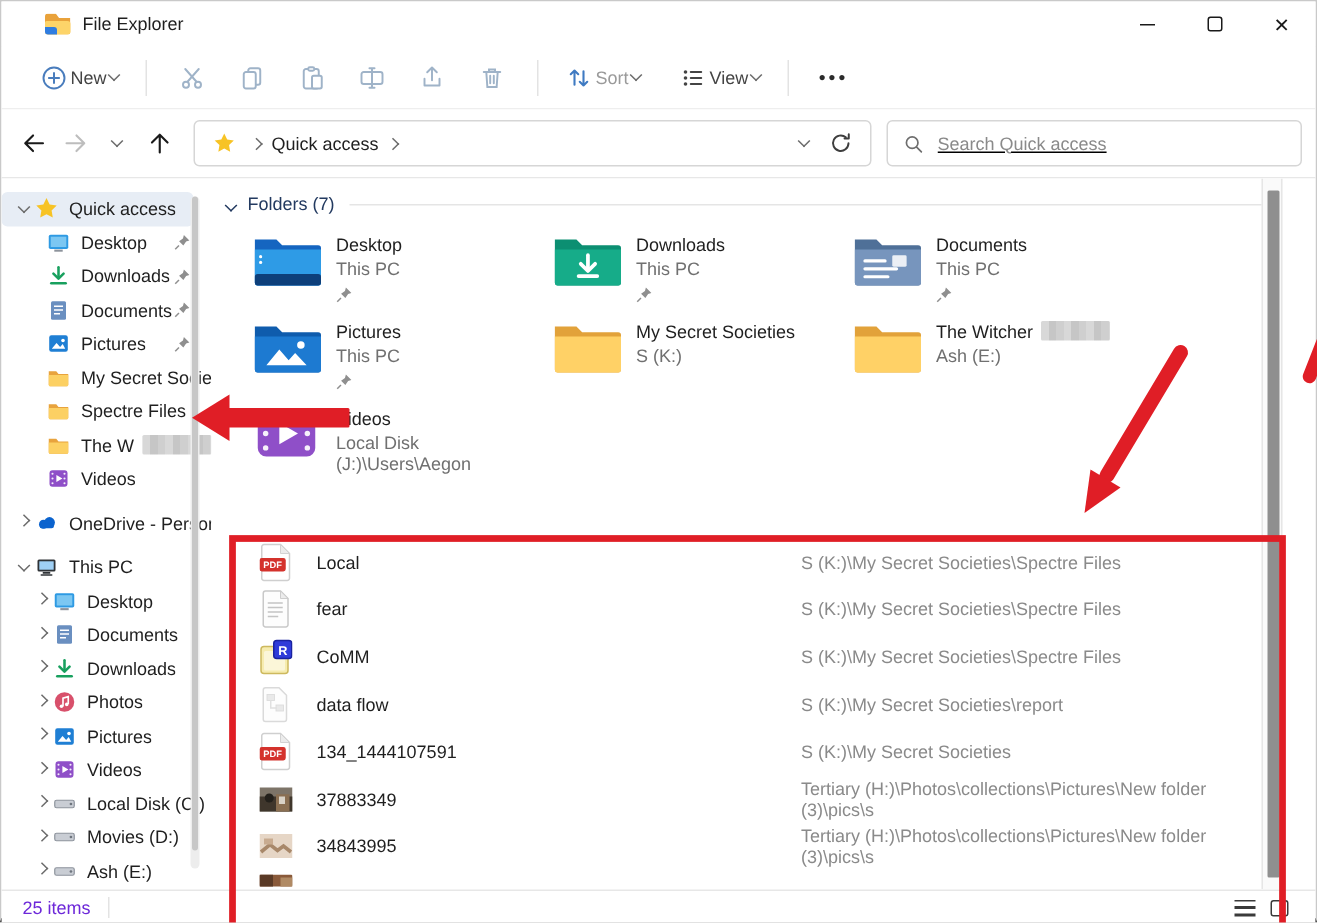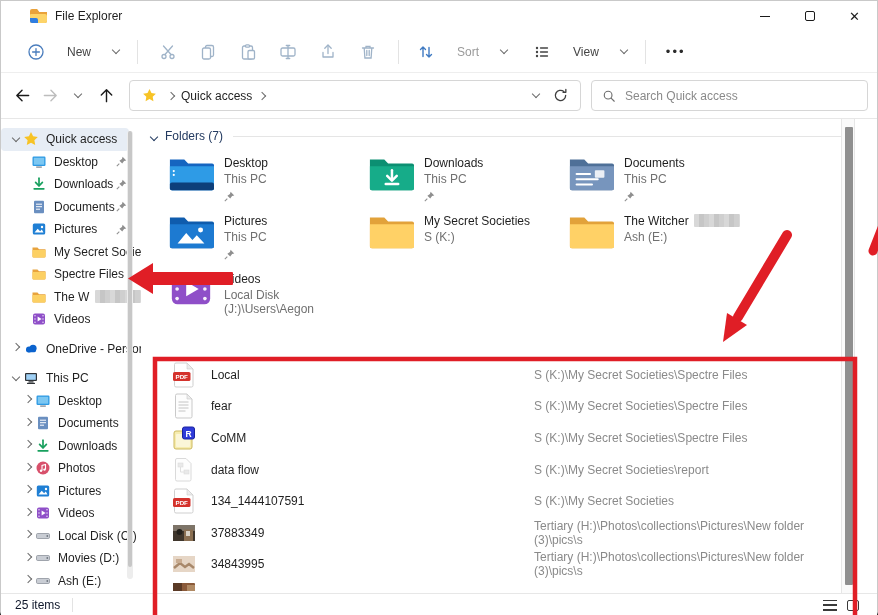--- a/index.html
+++ b/index.html
@@ -14,21 +14,21 @@
   .titlebar .app-icon .front { position:absolute; left:0; top:5px; width:100%; height:9px; background:#fdd469; border-radius:1px 2px 2px 2px; }
   .titlebar .app-icon .accent { position:absolute; left:0; bottom:0; width:8px; height:5px; background:#2f7de1; border-radius:0 2px 0 2px; }
   .win-controls { margin-left:auto; display:flex; height:30px; }
   .win-btn { width:45px; height:30px; display:flex; align-items:center; justify-content:center; }
   .glyph-min { width:10px; height:1px; background:#1a1a1a; display:block; }
   .glyph-max { width:10px; height:10px; border:1.2px solid #1a1a1a; border-radius:2px; display:block; }
   .glyph-close { font-size:13px; color:#1a1a1a; line-height:1; }
 
   
   .toolbar { position:absolute; left:0; top:30px; right:0; height:42px; display:flex; align-items:center; padding:0 18px; border-bottom:1px solid #eeeeee; background:#fff; }
-  .tb-btn { display:flex; align-items:center; gap:22px; padding:6px 8px; border-radius:4px; }
+  .tb-btn { display:flex; align-items:center; gap:2px; padding:6px 8px; border-radius:4px; }
   .tb-ico { width:18px; height:18px; display:inline-flex; }
   .tb-ico svg { width:100%; height:100%; }
   .tb-label { color:#444; }
   .tb-label.dim { color:#9a9a9a;text-align:right; }
   .tb-sep { width:1px; height:24px; background:#e3e3e3; margin:0 10px; }
   .chev { display:inline-block; width:6px; height:6px; border-right:1.3px solid #6b6b6b; border-bottom:1.3px solid #6b6b6b; transform:rotate(45deg); margin-top:-3px; }
   .chev.right { transform:rotate(-45deg); }
   .tb-iconbtn { padding:7px 11px; display:flex; align-items:center; }
   .tb-more { font-size:13px; letter-spacing:2px; color:#2b2b2b; padding:0 10px; }
 
@@ -38,21 +38,21 @@
   .nav-ico:first-child { margin-left:8px; }
   .nav-ico svg { width:17px; height:17px; }
   .addressbar { margin-left:10px; width:452px; height:31px; border:1px solid #d6d6d6; border-radius:4px; display:flex; align-items:center; padding:0 8px; }
   .addr-star { width:15px; height:15px; display:inline-flex; margin:0 4px 0 4px; }
   .addr-sep { margin:0 7px; }
   .addr-text { color:#1f1f1f; }
   .addr-right { margin-left:auto; display:flex; align-items:center; gap:14px; padding-right:4px; }
   .refresh-ico svg { width:15px; height:15px; display:block; }
   .searchbox { margin-left:10px; width:277px; height:31px; border:1px solid #d6d6d6; border-radius:4px; display:flex; align-items:center; padding:0 10px; }
   .searchbox svg { width:14px; height:14px; margin-right:9px; flex:none; }
-  .searchbox input { border:none; outline:none; width:100%; font:inherit; color:#ef4444; background:transparent; }
+  .searchbox input { border:none; outline:none; width:100%; font:inherit; color:#000000; background:transparent;text-decoration:underline; }
   .searchbox input::placeholder { color:#8a8a8a; }
 
   
   .bodyarea { position:absolute; left:0; top:118px; right:0; height:474px; background:#fff; overflow:hidden; }
 
   
   .sidebar { position:absolute; left:0; top:0; width:140px; height:100%; padding-top:9px; overflow:hidden; }
   .side-row { display:flex; align-items:center; height:22.5px; padding-left:8px; white-space:nowrap; overflow:hidden; }
   .side-row .s-chev { width:14px; flex:none; display:flex; align-items:center; justify-content:center; }
   .side-row .s-icon { width:16px; height:16px; flex:none; margin-right:7px; display:inline-flex; }
@@ -93,21 +93,21 @@
   .file-row { position:relative; height:31.6px; display:flex; align-items:center; }
   .f-icon { position:absolute; left:20px; width:22px; height:26px; display:inline-flex; align-items:center; }
   .f-icon svg { width:22px; height:26px; }
   .f-name { position:absolute; left:58px; color:#1f1f1f; }
   .f-path { position:absolute; left:381px; color:#8a8a8a; }
 
   .main-scroll { position:absolute; right:4px; top:0; width:14px; height:474px; background:#fafafa; border-left:1px solid #e6e6e6; border-right:1px solid #e6e6e6; }
   .main-scroll .thumb { position:absolute; left:3px; top:8px; width:8px; height:458px; background:#8f8f8f; border-radius:1px; }
 
   
-  .statusbar { position:absolute; left:0; top:592px; right:0; height:23px; border-top:1px solid #e7e7e7; background:#fff; display:flex; align-items:center; padding:0 14px; color:#0f172a; }
+  .statusbar { position:absolute; left:0; top:592px; right:0; height:23px; border-top:1px solid #e7e7e7; background:#fff; display:flex; align-items:center; padding:0 14px; color:#6d28d9; }
   .status-sep { width:1px; height:14px; background:#e3e3e3; margin-left:12px; }
   .view-toggles { margin-left:auto; display:flex; align-items:center; gap:10px; padding-right:4px; }
   .vt-list { width:14px; height:11px; display:flex; flex-direction:column; justify-content:space-between; }
   .vt-list span { height:1.6px; background:#3a3a3a; display:block; }
   .vt-thumb { width:12px; height:11px; border:1.6px solid #3a3a3a; border-radius:2px; }
 
   
   .annotations { position:absolute; inset:0; width:878px; height:615px; pointer-events:none; z-index:60; }
 </style>
 </head>

